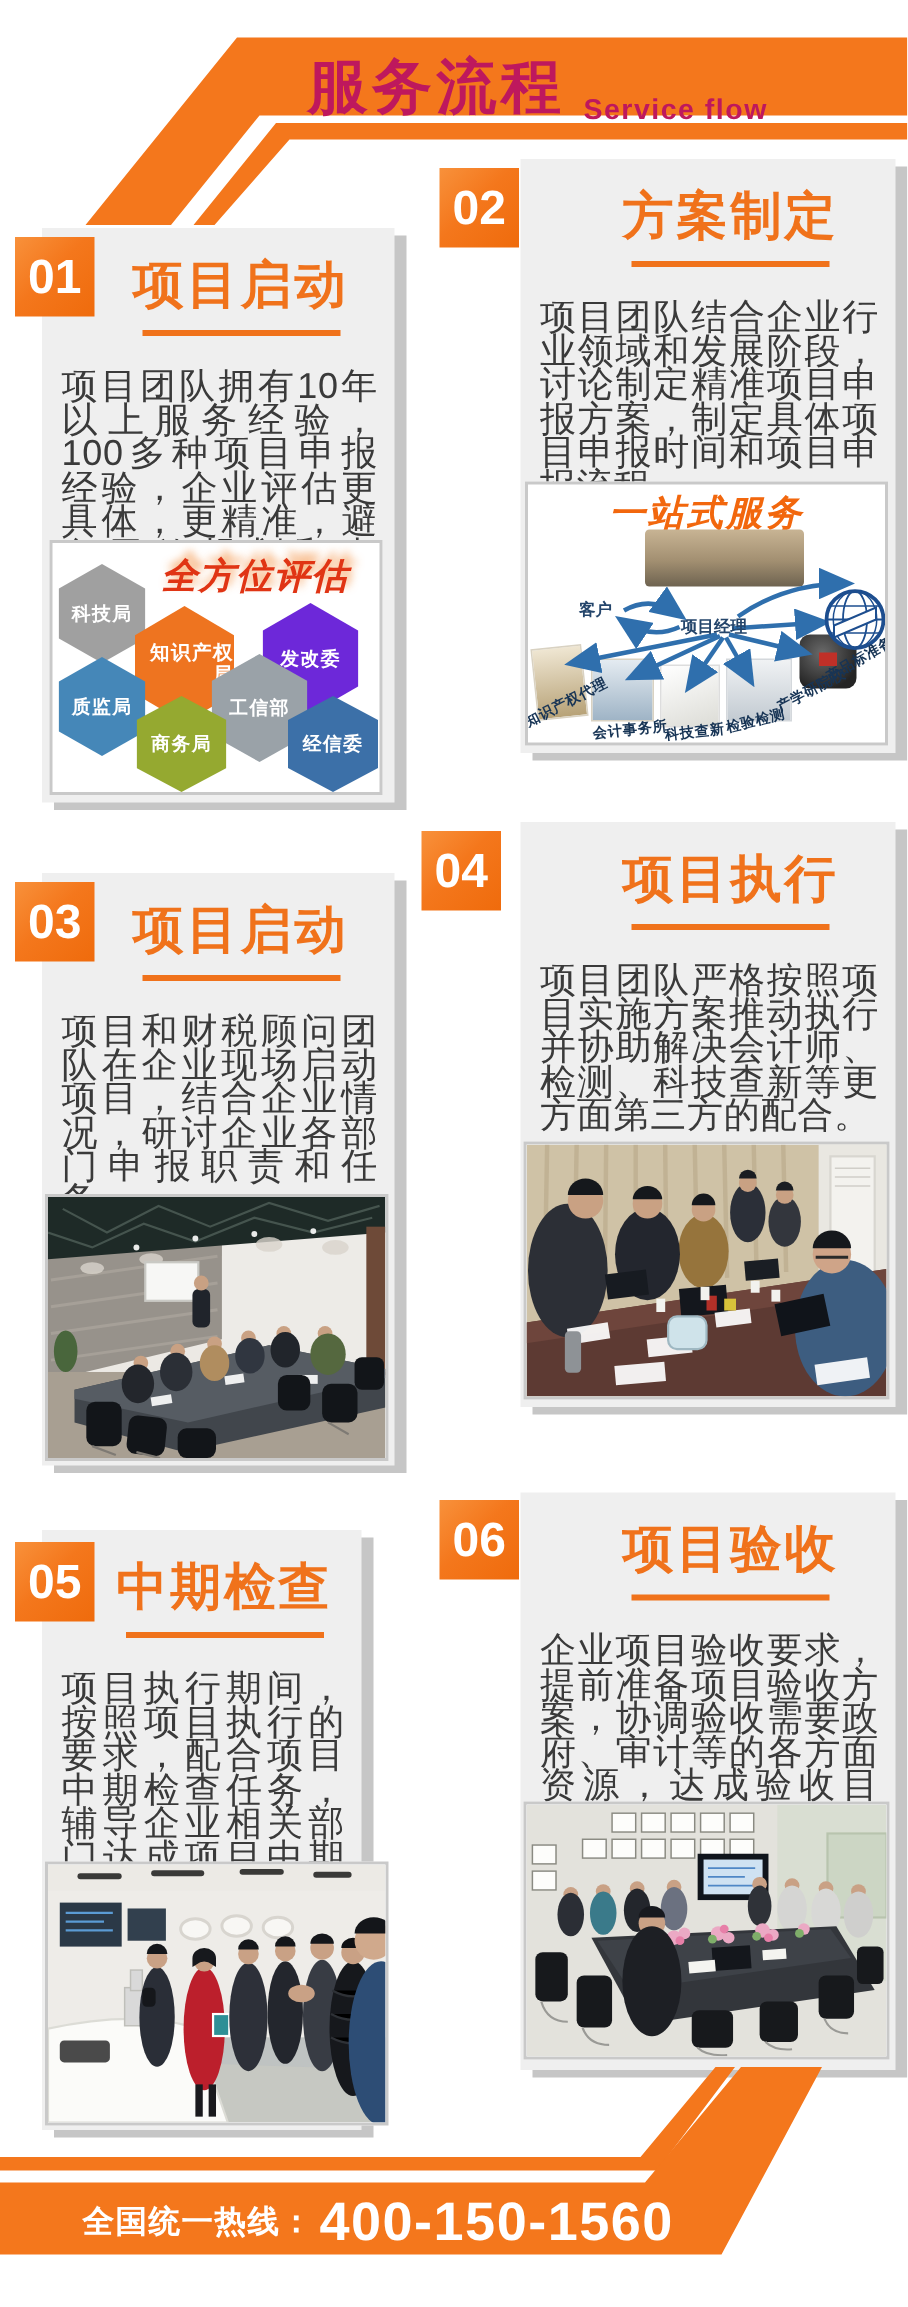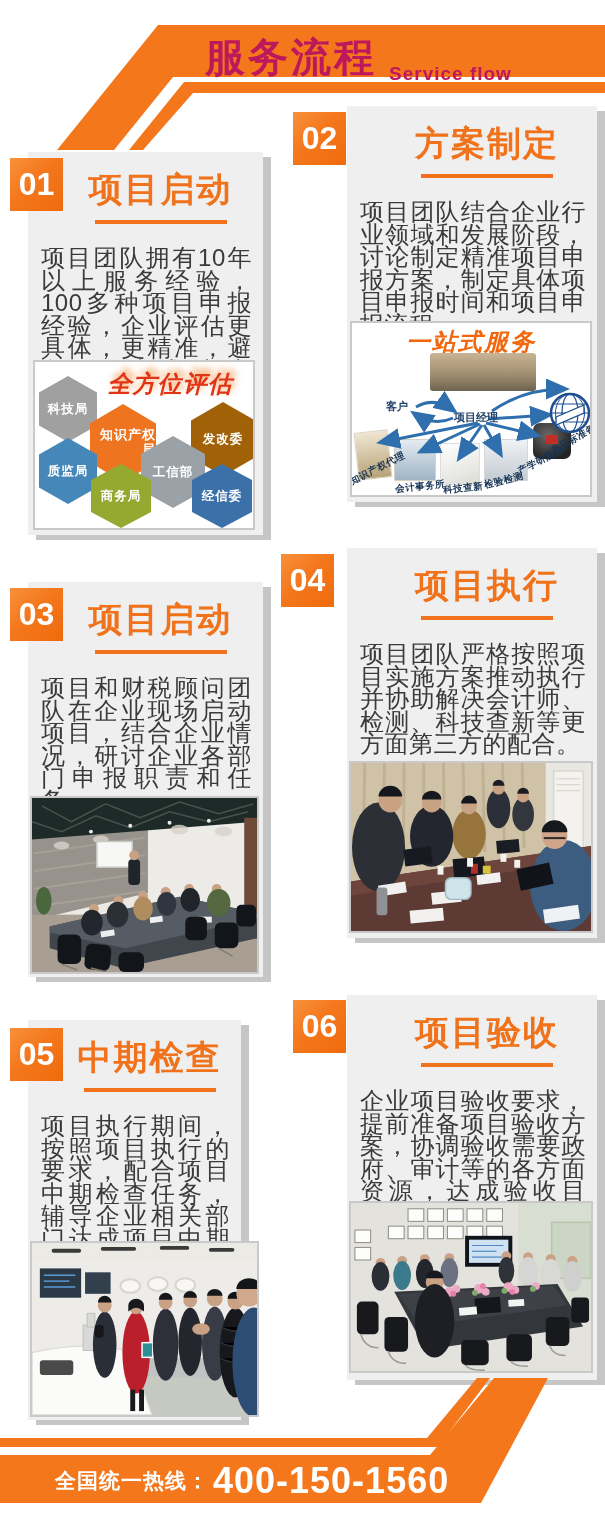--- a/index.html
+++ b/index.html
@@ -67,21 +67,21 @@
     color:#E03414;text-shadow:3px -5px 6px rgba(242,130,40,0.75);
     z-index:3;white-space:nowrap;
   }
   .hex{
     position:absolute;clip-path:polygon(50% 0,100% 25%,100% 75%,50% 100%,0 75%,0 25%);
     display:flex;align-items:center;justify-content:center;text-align:right;
     color:#fff;font-weight:800;font-size:12.5px;line-height:1.15;letter-spacing:1px;
   }
   .hex-keji{left:4px;top:14px;width:58px;height:66px;background:#A0A0A0;}
   .hex-zscq{left:55px;top:42px;width:66px;height:78px;background:#EE7420;font-size:13px;}
-  .hex-fgw{left:156px;top:40px;width:64px;height:74px;background:#a16207;}
+  .hex-fgw{left:140px;top:40px;width:64px;height:74px;background:#6d28d9;}
   .hex-zjj{left:4px;top:76px;width:58px;height:66px;background:#4587B8;}
   .hex-gxb{left:106px;top:74px;width:64px;height:72px;background:#9AA2A8;}
   .hex-swj{left:56px;top:102px;width:60px;height:64px;background:#95A930;}
   .hex-jxw{left:157px;top:102px;width:60px;height:64px;background:#3C70A8;}
   
   .svc-title{
     position:absolute;top:3px;left:0;right:0;text-align:center;
     font-size:24px;font-weight:900;font-style:italic;letter-spacing:2px;color:#F2670D;
   }
   .svc-thumb{

